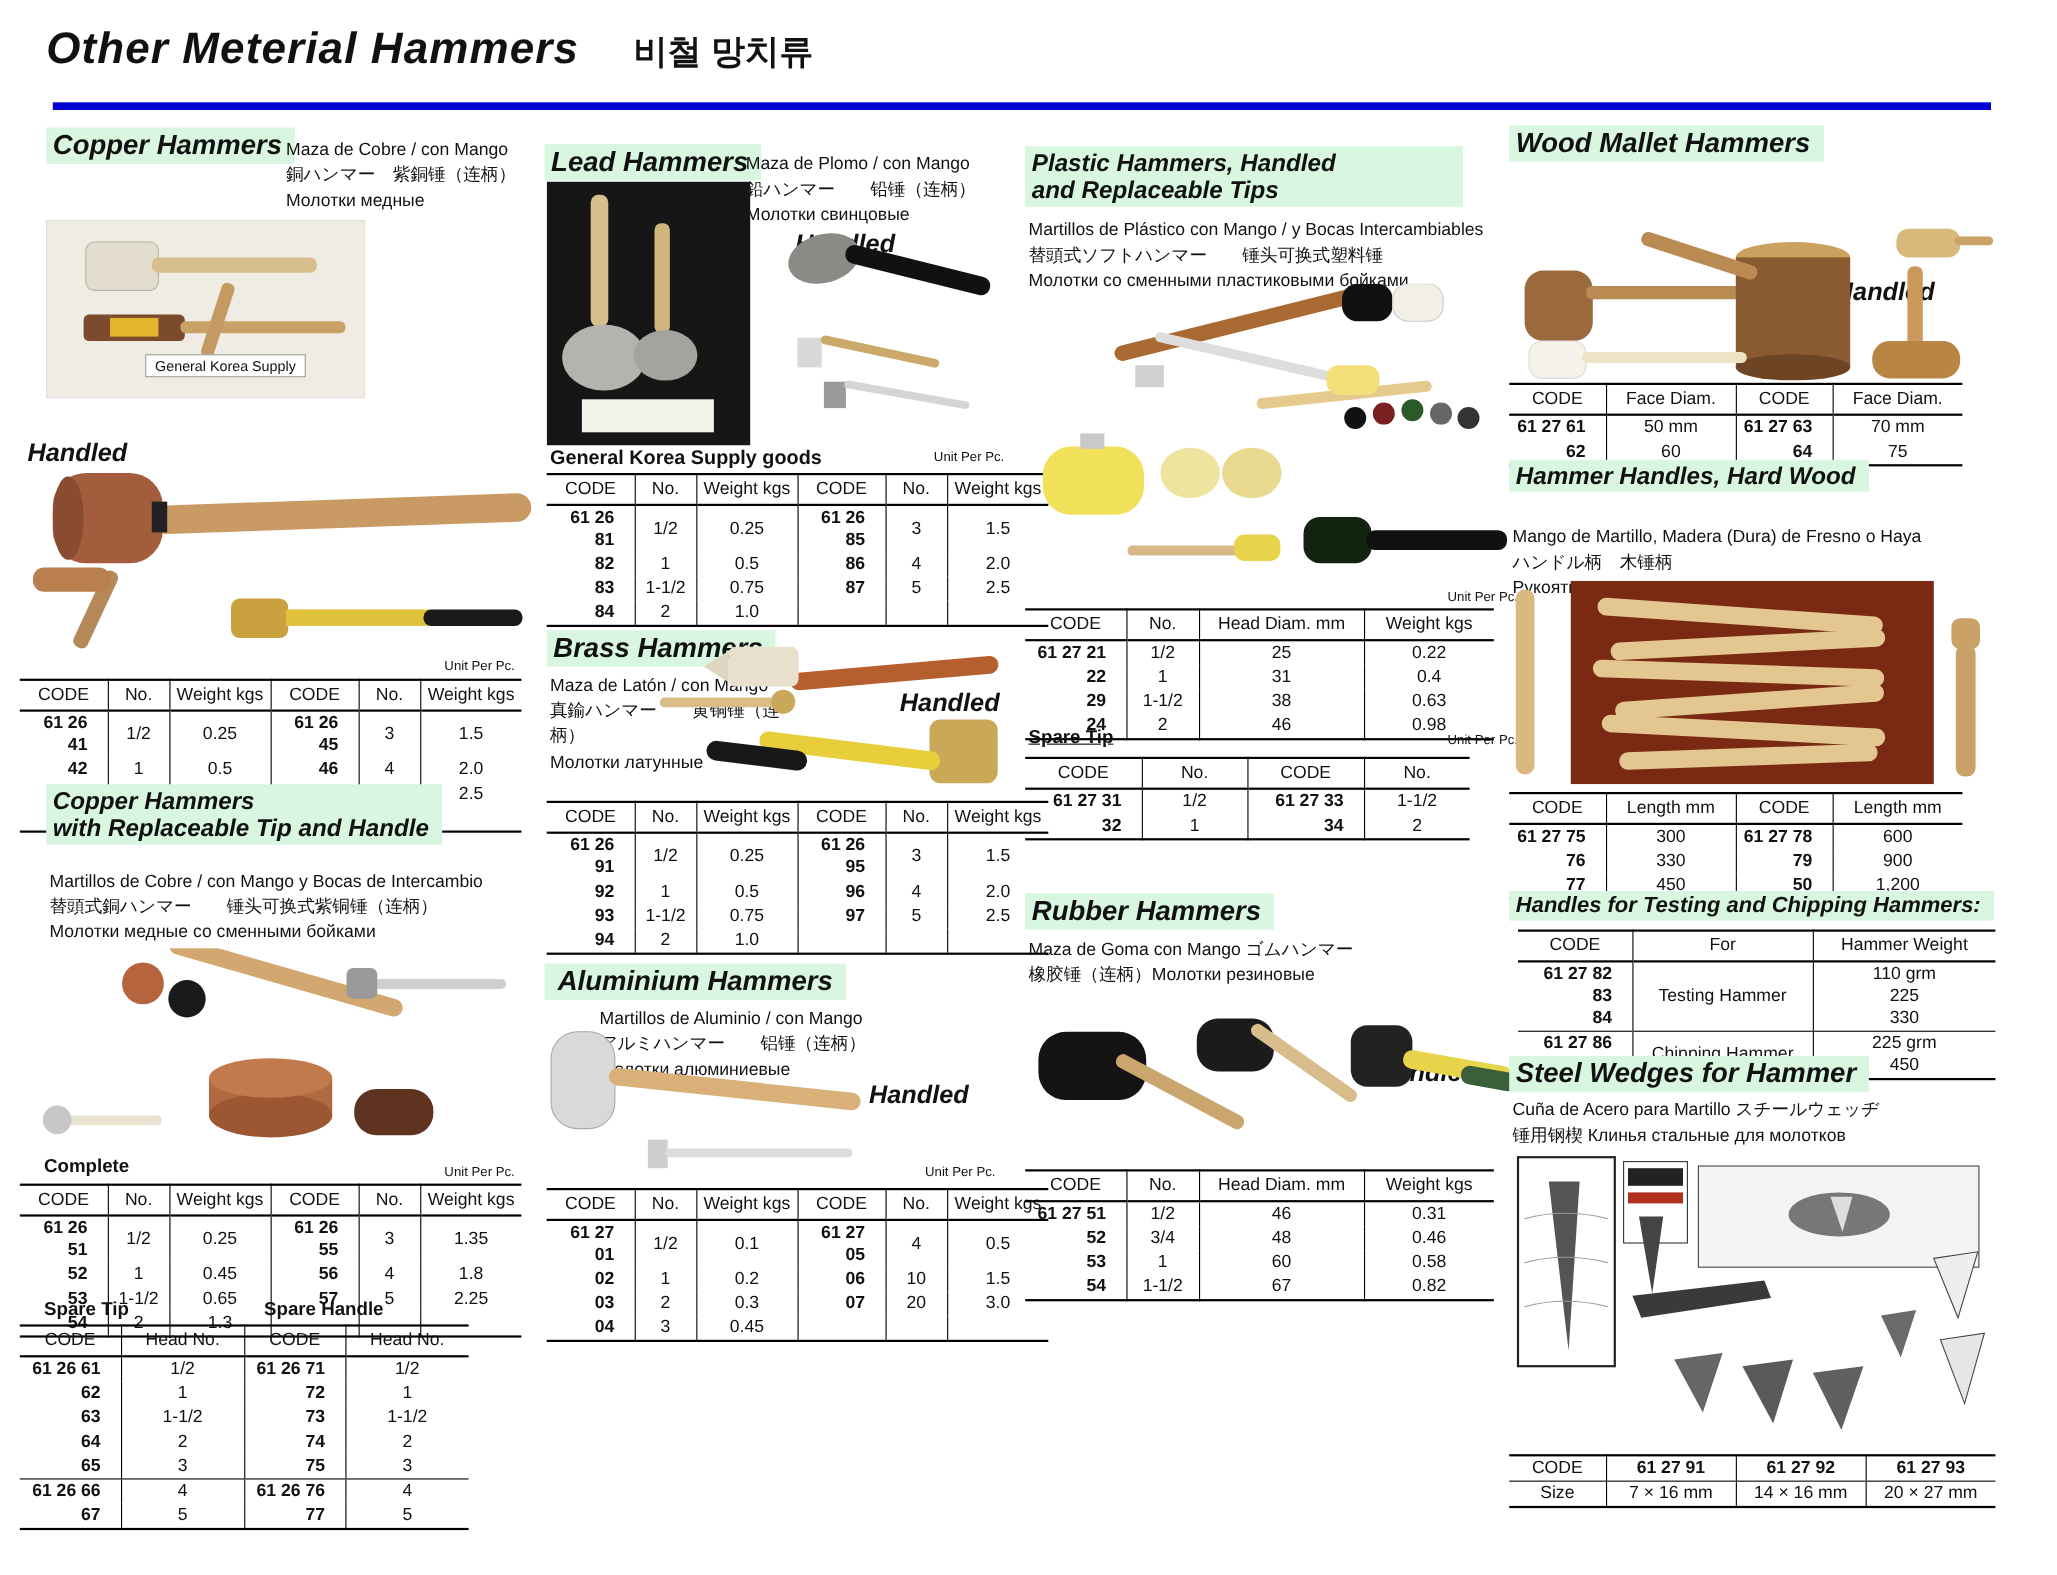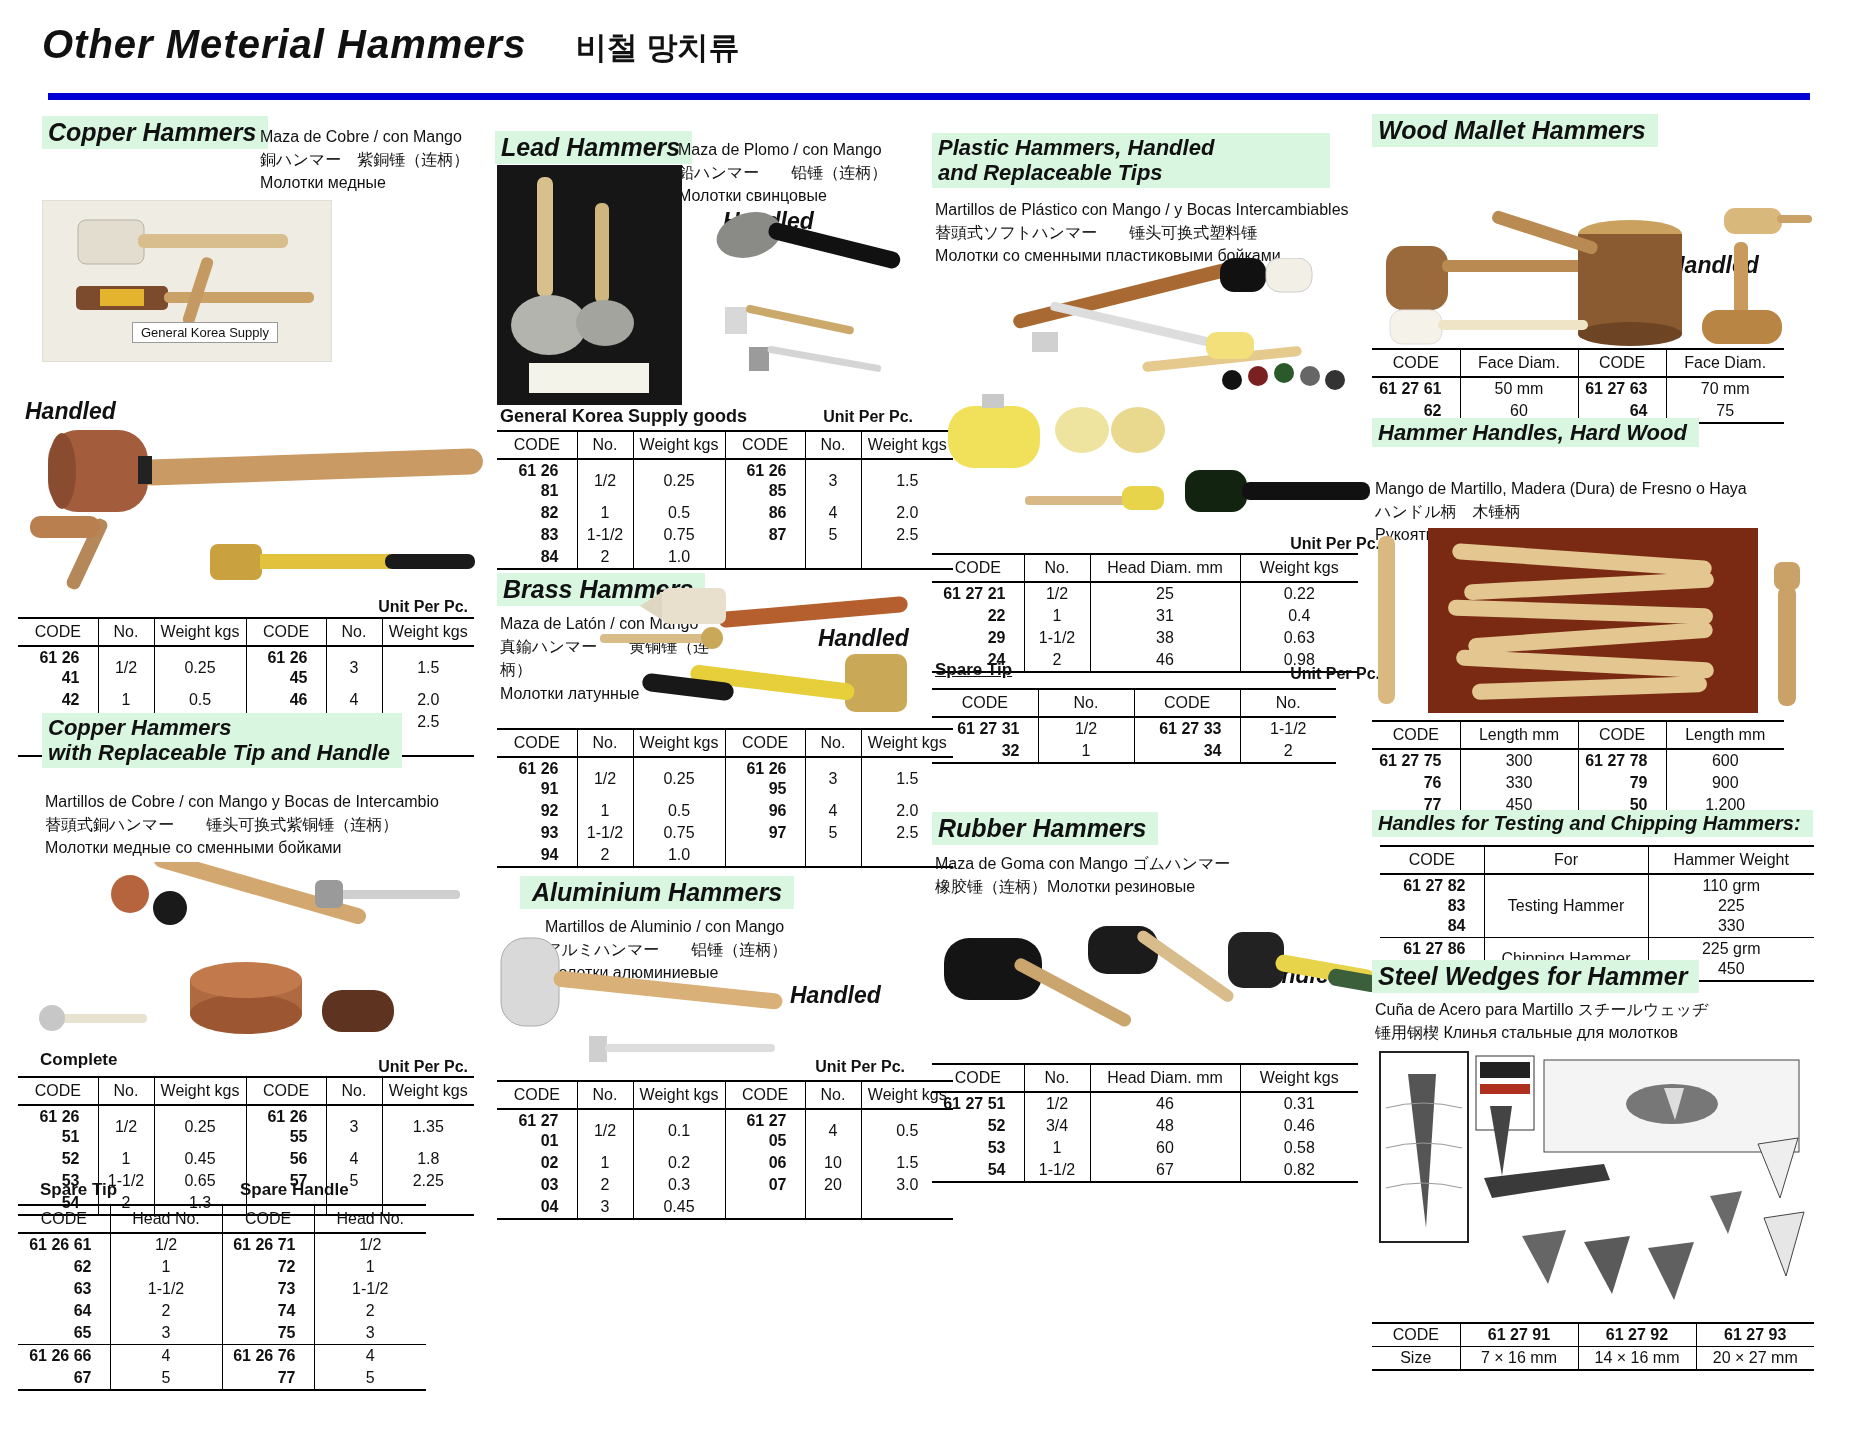--- a/index.html
+++ b/index.html
@@ -8,21 +8,21 @@
   .abs{position:absolute;}
   .main-title{font-size:40px;font-weight:bold;font-style:italic;letter-spacing:1px;}
   .main-title-kr{font-size:31px;font-weight:bold;margin-left:45px;}
   .blue-rule{background:#0000d4;height:7px;}
   .t-green{display:inline-block;background:#d9f6e0;font-size:25px;font-weight:bold;
            font-style:italic;padding:2px 12px 2px 6px;line-height:1.15;}
   .t-green.sm{font-size:22px;}
   .sub{font-size:16px;line-height:1.45;}
   .subB{font-size:18px;font-weight:bold;}
   .handled{font-size:23px;font-weight:bold;font-style:italic;}
-  .unit{font-size:16px;font-weight:bold;}
+  .unit{font-size:12px;}
   .lbl{font-size:17px;font-weight:bold;}
   .lbl.u{text-decoration:underline;}
   .ctable{border-collapse:collapse;border-top:2px solid #000;border-bottom:2px solid #000;}
   .ctable th{font-weight:normal;font-size:16px;padding:4px 6px;border-bottom:2px solid #000;text-align:center;}
   .ctable td{font-size:16px;padding:1px 6px;text-align:center;line-height:1.25;}
   .ctable th + th, .ctable td + td{border-left:1.4px solid #000;}
   .ctable .code-cell{text-align:right;font-weight:bold;padding-right:18px;}
   .ctable tr.band td{border-top:1.6px solid #000;}
   .pre{white-space:pre-line;}
   .wcell{text-align:left;padding-left:38px;}
@@ -434,21 +434,21 @@
             <td>2</td>
             <td>1.0</td>
             <td class="code-cell">&nbsp;</td>
             <td>&nbsp;</td>
             <td>&nbsp;</td>
           </tr>
         </tbody>
       </table>
     </div>
 
-  <div class="abs t-green" style="left:520px;top:876px;padding-left:12px;">Aluminium Hammers</div>
+  <div class="abs t-green" style="left:495px;top:876px;padding-left:12px;">Aluminium Hammers</div>
   <div class="abs sub" style="left:545px;top:915px;width:330px;">
     <div>Martillos de Aluminio / con Mango</div>
     <div>アルミハンマー　　铝锤（连柄）</div>
     <div>Молотки алюминиевые</div>
   </div>
   <div class="abs handled" style="left:790px;top:982px;">Handled</div>
   <div class="abs" style="left:497px;top:928px;">
     <svg width="300" height="148" viewBox="0 0 300 148">
       <rect x="4" y="10" width="58" height="88" rx="24" fill="#d9d9d9" stroke="#aaa"></rect>
       <rect x="56" y="54" width="230" height="16" rx="8" fill="#d8b078" transform="rotate(6 170 62)"></rect>

